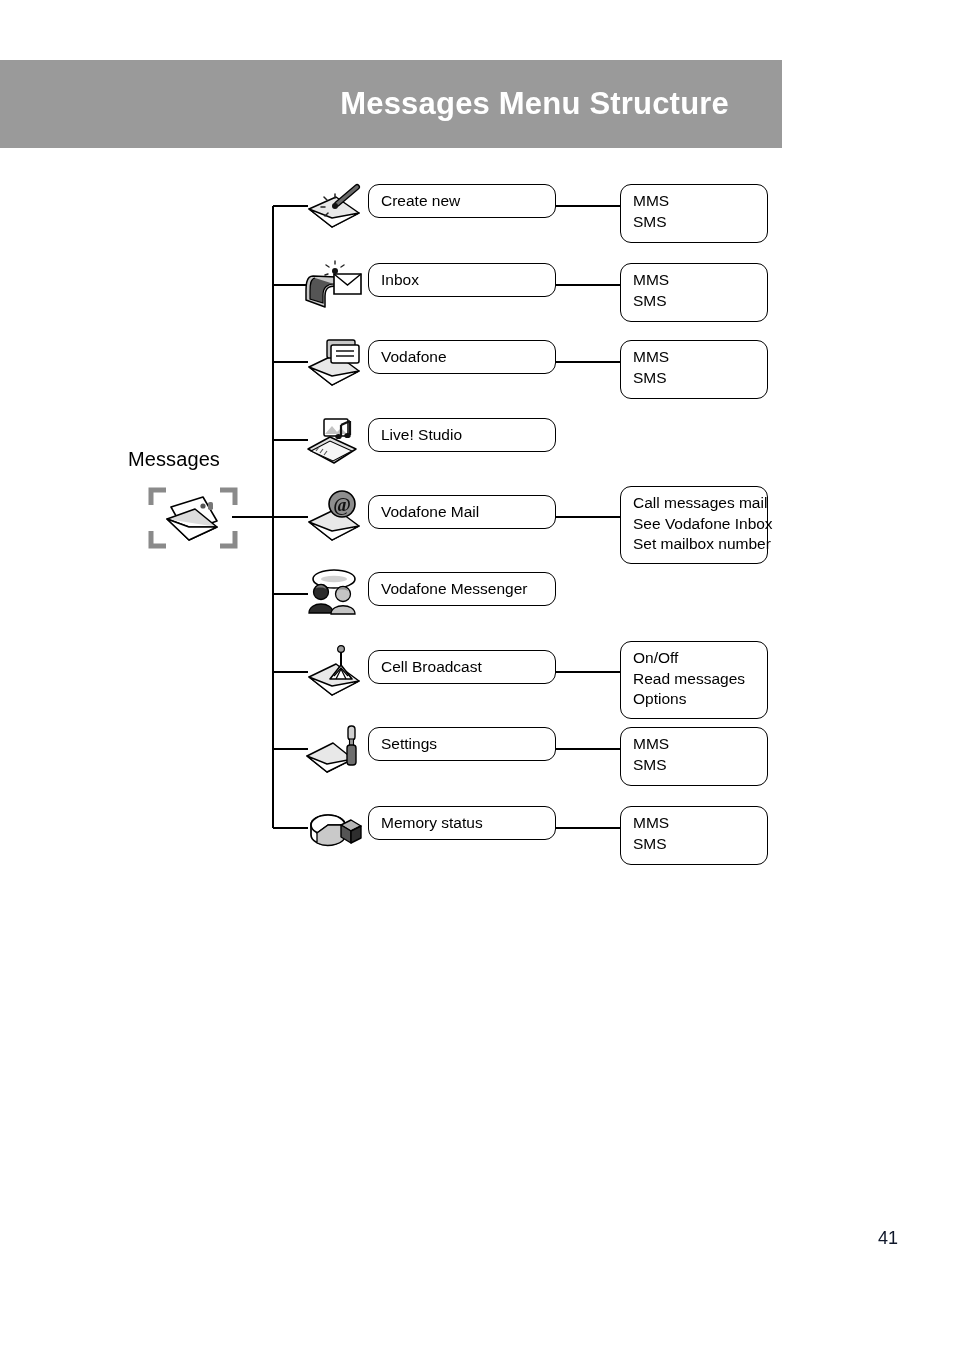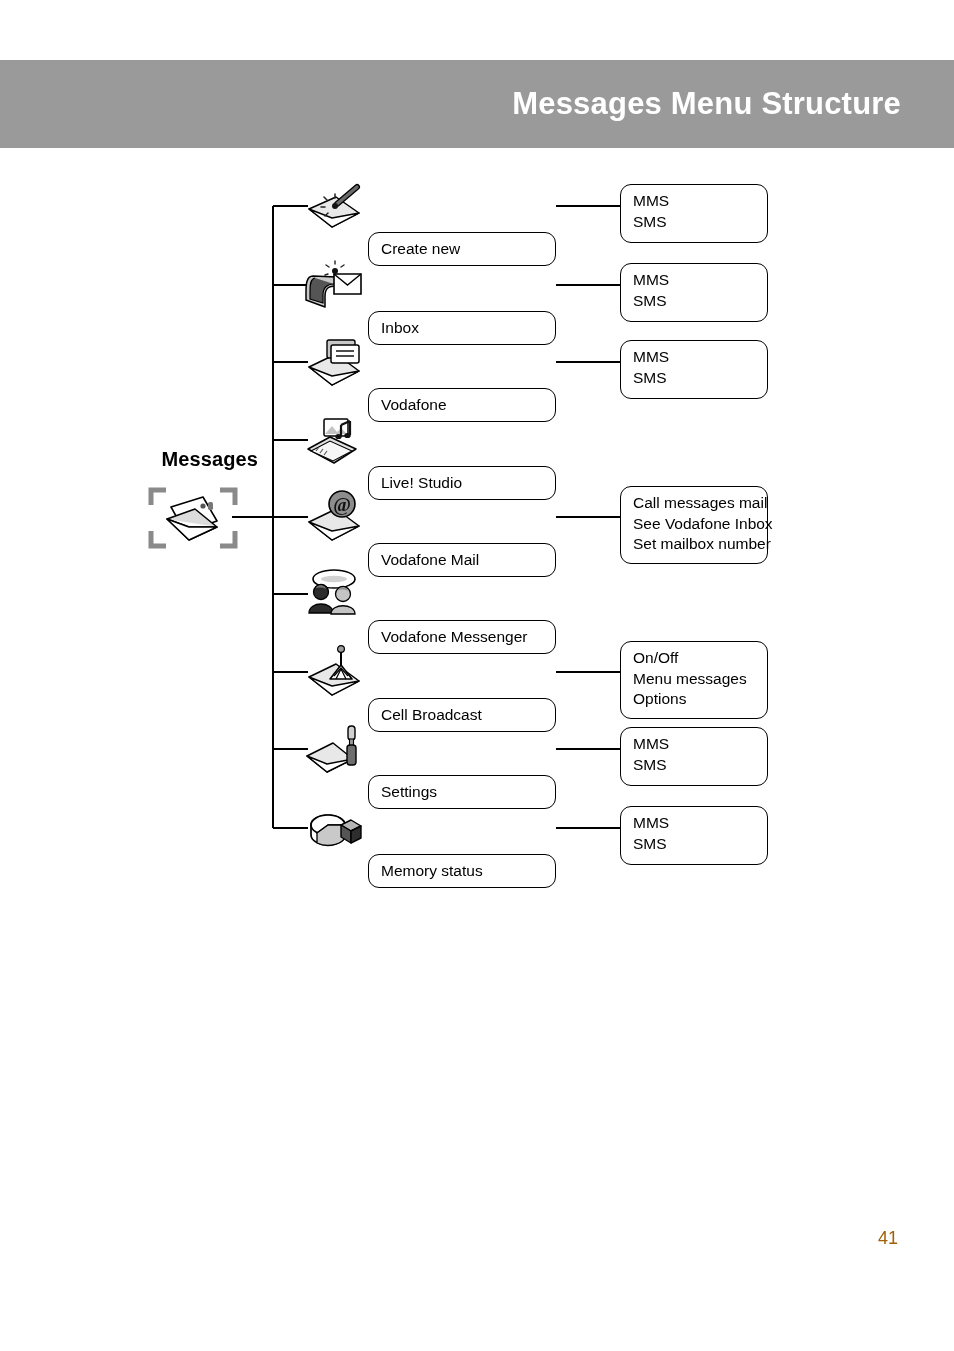--- a/index.html
+++ b/index.html
@@ -14,21 +14,21 @@
     position: relative;
     font-family: "Liberation Sans", sans-serif;
     -webkit-font-smoothing: antialiased;
   }
 
   
   #header-band {
     position: absolute;
     left: 0;
     top: 60px;
-    width: 954px;
+    width: 782px;
     height: 88px;
     background: #9a9a9a;
   }
   #header-title {
     position: absolute;
     right: 53px;
     top: 50%;
     transform: translateY(-50%);
     color: #ffffff;
     font-size: 31px;
@@ -56,23 +56,23 @@
 
   
   #root-node {
     position: absolute;
     left: 128px;
     top: 448px;
     width: 130px;
   }
   #root-label {
     font-size: 20px;
-    font-weight: bold;
+    font-weight: normal;
     color: #000;
-    text-align: right;
+    text-align: left;
     white-space: nowrap;
     margin-bottom: 14px;
     letter-spacing: 0.1px;
   }
   #root-icon-wrap {
     position: relative;
     width: 92px;
     height: 66px;
     margin: 0 auto;
   }
@@ -101,34 +101,33 @@
     line-height: 20.5px;
     color: #000;
   }
   .node-box .line {
     white-space: nowrap;
     display: block;
   }
   .box-left {
     left: 368px;
     width: 188px;
-    margin-top: 48px;
   }
   .box-right {
     left: 620px;
     width: 148px;
   }
 
   
   #page-number {
     position: absolute;
     right: 56px;
     top: 1228px;
     font-size: 18px;
-    color: #a16207;
+    color: #0f172a;
   }
 </style>
 </head>
 <body>
 
 <div id="header-band">
   <div id="header-title">Messages Menu Structure</div>
 </div>
 
 <div id="diagram">
@@ -328,21 +327,21 @@
         <path d="M31 33 L38 25 L45 33" fill="none" stroke="#000" stroke-width="1.3"></path>
         <line x1="33" y1="36" x2="38" y2="26" stroke="#000" stroke-width="1.2"></line>
         <line x1="43" y1="36" x2="38" y2="26" stroke="#000" stroke-width="1.2"></line>
       </svg>
     </div>
     <div class="node-box box-left" style="top:-22px">
       <span class="line">Cell Broadcast</span>
     </div>
     <div class="node-box box-right" style="top:-31px;min-height:78px">
       <span class="line">On/Off</span>
-      <span class="line">Menu messages</span>
+      <span class="line">Read messages</span>
       <span class="line">Options</span>
     </div>
   </div>
 
   <div class="row" style="top:749px">
     <div class="row-icon" style="top:-29px">
       <svg viewBox="0 0 62 58" width="62" height="58">
         <path d="M4 36 L30 23 L50 39 L24 52 Z" fill="#e8e8e8" stroke="#000" stroke-width="1.5" stroke-linejoin="round"></path>
         <path d="M4 36 L24 44 L50 39 L24 52 Z" fill="#ffffff" stroke="#000" stroke-width="1.4" stroke-linejoin="round"></path>
         <rect x="45" y="6" width="7" height="14" rx="3.2" fill="#d0d0d0" stroke="#000" stroke-width="1.4"></rect>

